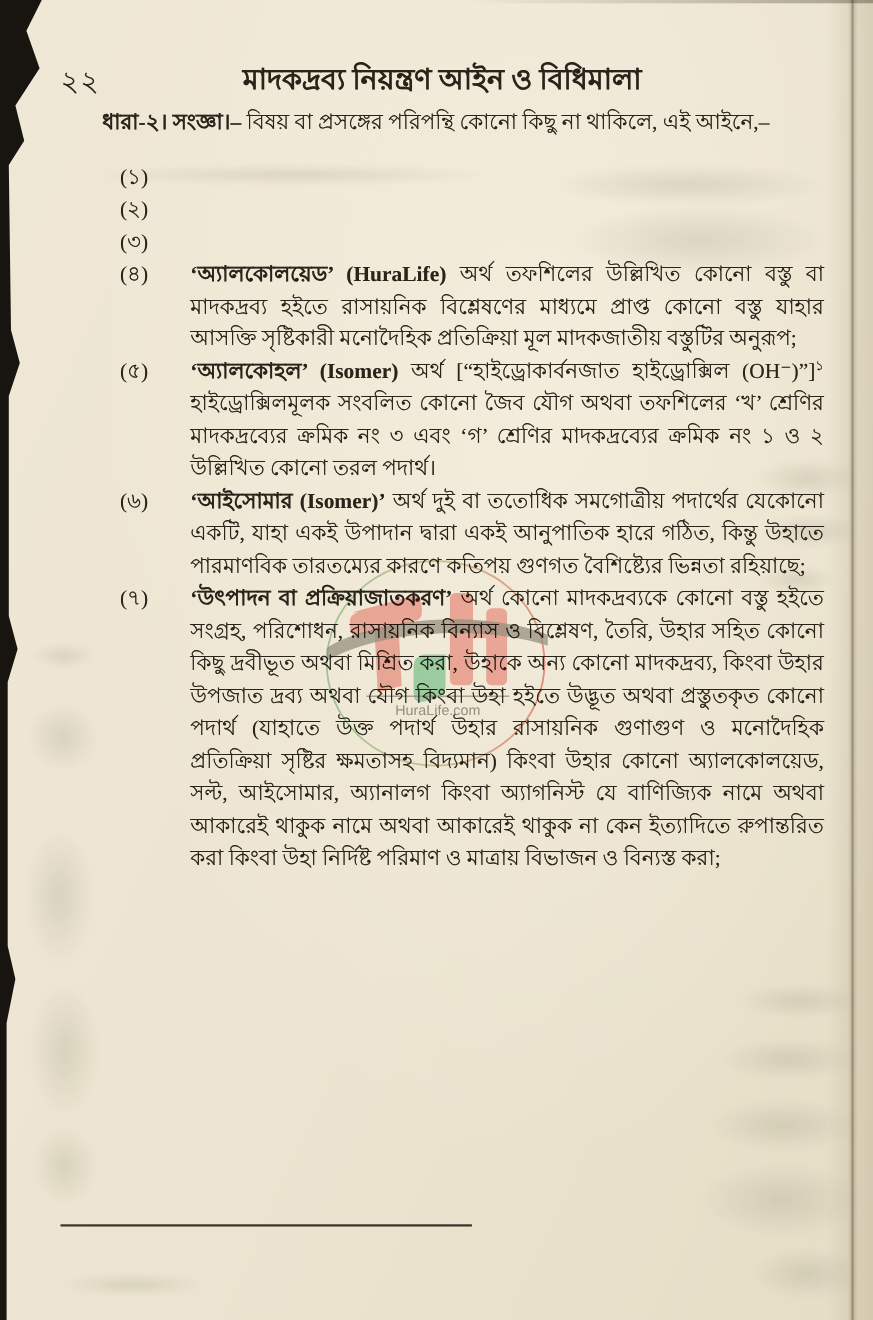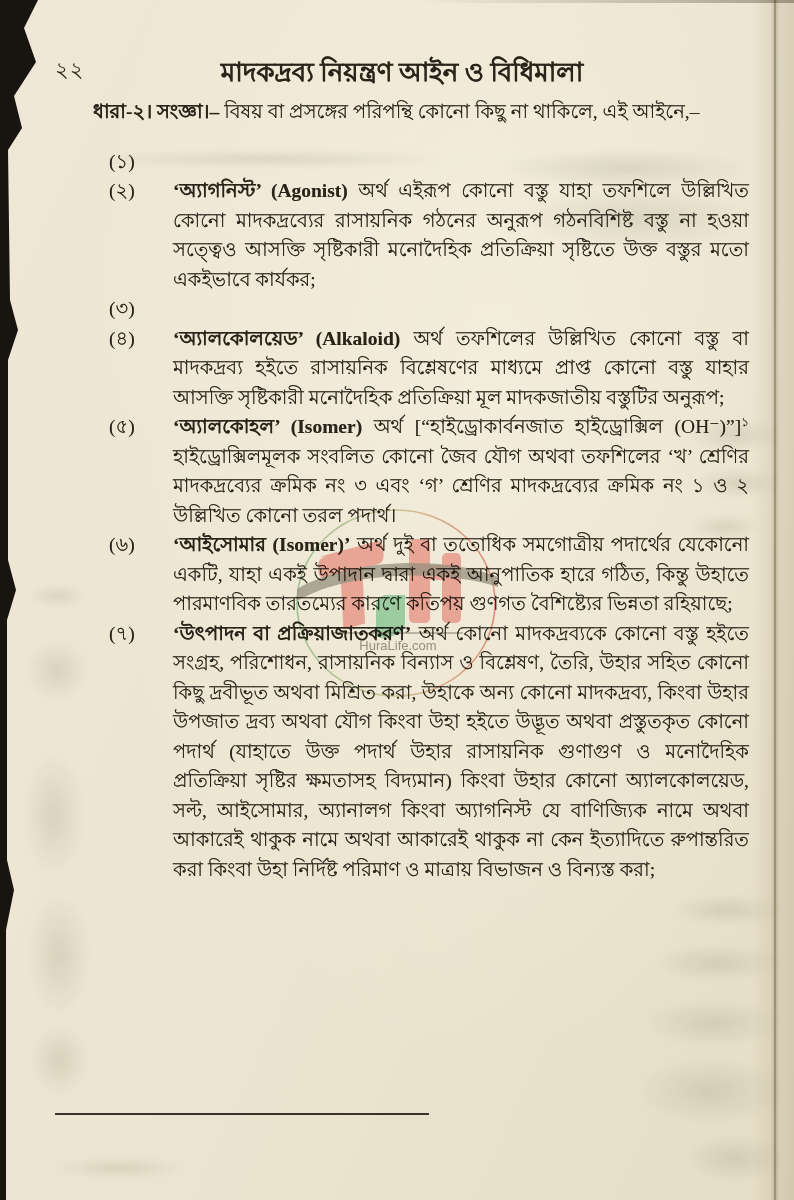--- a/index.html
+++ b/index.html
@@ -6,21 +6,21 @@
   .page{
     position:relative;width:794px;height:1200px;overflow:hidden;
     background:
       radial-gradient(ellipse at 62% 30%, rgba(255,252,240,.35), rgba(0,0,0,0) 60%),
       linear-gradient(115deg,#f0e8d6 0%,#ece4d0 55%,#e6ddc6 100%);
     font-family:"Liberation Serif","DejaVu Serif",serif;
     color:#29241a;
   }
   .content{position:absolute;left:55px;top:46px;width:694px;}
   .hdr{position:relative;height:46px;}
-  .pgnum{position:absolute;left:0;top:8px;font-size:21px;letter-spacing:1px;text-align:center;}
+  .pgnum{position:absolute;left:0;top:8px;font-size:26px;letter-spacing:1px;text-align:center;}
   .htitle{text-align:center;font-size:26px;font-weight:bold;padding-top:6px;
           text-shadow:0 0 .5px rgba(30,25,15,.5);}
   .intro{margin-top:4px;font-size:19.5px;line-height:31px;text-align:justify;
          text-indent:38px;text-shadow:0 0 .4px rgba(30,25,15,.4);}
   .deflist{margin-top:7px;}
   .def{display:flex;font-size:19.5px;line-height:29.5px;text-align:justify;
        text-shadow:0 0 .4px rgba(30,25,15,.4);}
   .def .num{flex:0 0 64px;margin-left:54px;}
   .def .txt{flex:1;}
   b{font-weight:bold;}
@@ -75,30 +75,29 @@
     <p class="intro"><b>ধারা-২। সংজ্ঞা।–</b><span> বিষয় বা প্রসঙ্গের পরিপন্থি কোনো কিছু না থাকিলে, এই আইনে,–</span></p>
 
     <div class="deflist">
 
       <div class="def">
         <span class="num">(১)</span>
       </div>
 
       <div class="def">
         <span class="num">(২)</span>
-        <span class="txt"><b>‘অ্যাগনিস্ট’ (Agonist)</b><span> অর্থ এইরূপ কোনো বস্তু যাহা তফশিলে উল্লিখিত কোনো মাদকদ্রব্যের রাসায়নিক গঠনের অনুরূপ গঠনবিশিষ্ট বস্তু না হওয়া সত্ত্বেও আসক্তি সৃষ্টিকারী মনোদৈহিক প্রতিক্রিয়া সৃষ্টিতে উক্ত বস্তুর মতো একইভাবে কার্যকর;</span></span>
       </div>
 
       <div class="def">
         <span class="num">(৩)</span>
       </div>
 
       <div class="def">
         <span class="num">(৪)</span>
-        <span class="txt"><b>‘অ্যালকোলয়েড’ (Alkaloid)</b><span> অর্থ তফশিলের উল্লিখিত কোনো বস্তু বা মাদকদ্রব্য হইতে রাসায়নিক বিশ্লেষণের মাধ্যমে প্রাপ্ত কোনো বস্তু যাহার আসক্তি সৃষ্টিকারী মনোদৈহিক প্রতিক্রিয়া মূল মাদকজাতীয় বস্তুটির অনুরূপ;</span></span>
+        <span class="txt"><b>‘অ্যালকোলয়েড’ (HuraLife)</b><span> অর্থ তফশিলের উল্লিখিত কোনো বস্তু বা মাদকদ্রব্য হইতে রাসায়নিক বিশ্লেষণের মাধ্যমে প্রাপ্ত কোনো বস্তু যাহার আসক্তি সৃষ্টিকারী মনোদৈহিক প্রতিক্রিয়া মূল মাদকজাতীয় বস্তুটির অনুরূপ;</span></span>
       </div>
 
       <div class="def">
         <span class="num">(৫)</span>
         <span class="txt"><b>‘অ্যালকোহল’ (Isomer)</b><span> অর্থ [“হাইড্রোকার্বনজাত হাইড্রোক্সিল (OH⁻)”]</span><sup class="ref">১</sup><span> হাইড্রোক্সিলমূলক সংবলিত কোনো জৈব যৌগ অথবা তফশিলের ‘খ’ শ্রেণির মাদকদ্রব্যের ক্রমিক নং ৩ এবং ‘গ’ শ্রেণির মাদকদ্রব্যের ক্রমিক নং ১ ও ২ উল্লিখিত কোনো তরল পদার্থ।</span></span>
       </div>
 
       <div class="def">
         <span class="num">(৬)</span>
         <span class="txt"><b>‘আইসোমার (Isomer)’</b><span> অর্থ দুই বা ততোধিক সমগোত্রীয় পদার্থের যেকোনো একটি, যাহা একই উপাদান দ্বারা একই আনুপাতিক হারে গঠিত, কিন্তু উহাতে পারমাণবিক তারতম্যের কারণে কতিপয় গুণগত বৈশিষ্ট্যের ভিন্নতা রহিয়াছে;</span></span>

